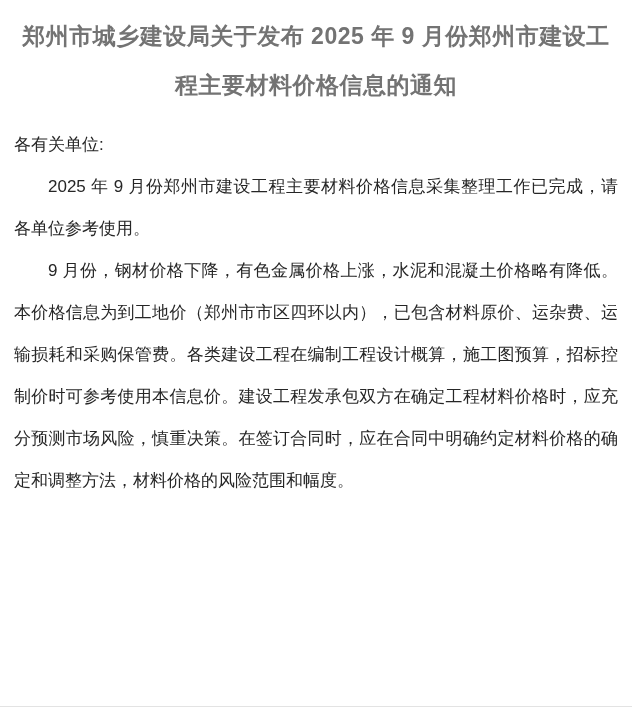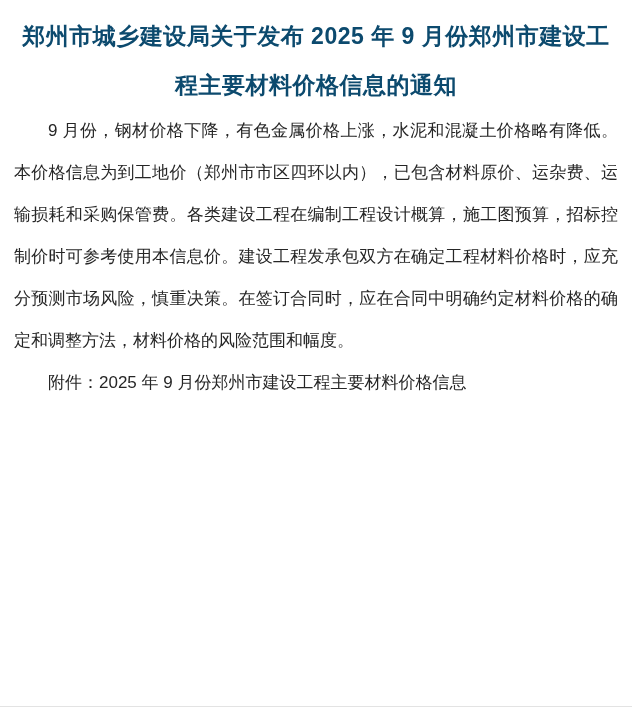--- a/index.html
+++ b/index.html
@@ -16,21 +16,21 @@
   }
   .page {
     position: relative;
     box-sizing: border-box;
     width: 632px;
     height: 712px;
     padding: 8px 14px 0 14px;
   }
   .title {
     margin: 4px 4px 0 4px;
-    color: #0c4a6e;
+    color: #737373;
     font-size: 23px;
     font-weight: 700;
     text-align: center;
     line-height: 49px;
     letter-spacing: 0.5px;
   }
   .salutation {
     margin: 14px 0 0 0;
     font-size: 17px;
     line-height: 42px;
@@ -57,21 +57,22 @@
     height: 1px;
     background: #e3e3e3;
   }
 </style>
 </head>
 <body>
 
 <div class="page">
   <h1 class="title">郑州市城乡建设局关于发布 2025 年 9 月份郑州市建设工程主要材料价格信息的通知</h1>
 
+  <p class="salutation">各有关单位:</p>
 
+  <p class="para">2025 年 9 月份郑州市建设工程主要材料价格信息采集整理工作已完成，请各单位参考使用。</p>
 
   <p class="para">9 月份，钢材价格下降，有色金属价格上涨，水泥和混凝土价格略有降低。本价格信息为到工地价（郑州市市区四环以内），已包含材料原价、运杂费、运输损耗和采购保管费。各类建设工程在编制工程设计概算，施工图预算，招标控制价时可参考使用本信息价。建设工程发承包双方在确定工程材料价格时，应充分预测市场风险，慎重决策。在签订合同时，应在合同中明确约定材料价格的确定和调整方法，材料价格的风险范围和幅度。</p>
 
 
-  <p class="attachment">附件：2025 年 9 月份郑州市建设工程主要材料价格信息</p>
 
   <div class="bottom-divider"></div>
 </div>
 
 </body></html>

